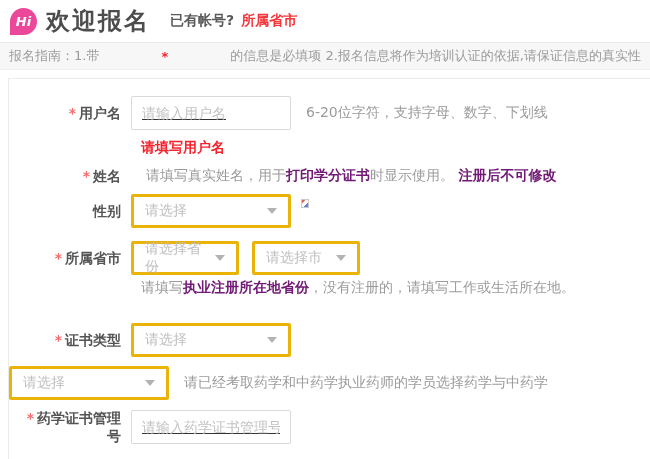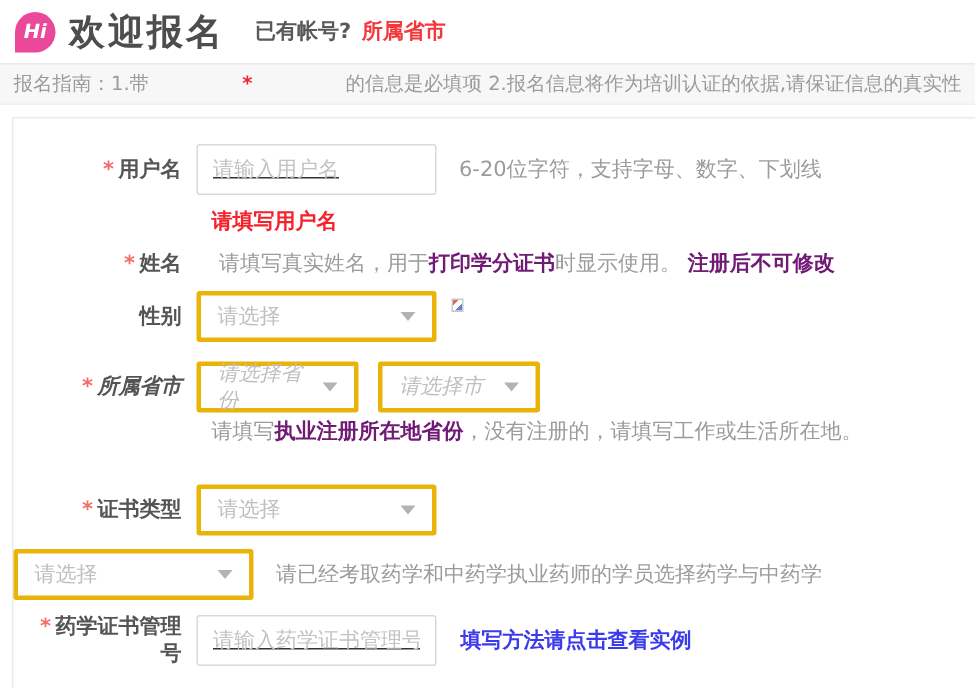--- a/index.html
+++ b/index.html
@@ -47,21 +47,21 @@
            border-top:6px solid #b3b3b3; flex:none; margin-left:6px; }
 
   .inline-hint { margin-left:15px; font-size:14px; color:#9b9b9b; white-space:nowrap; }
   .red-strong { color:#701a75; font-weight:bold; }
 
   .error-line { margin:5px 0 10px 132px; font-size:14px; font-weight:bold; color:#f5222d; }
   .sub-hint  { margin:3px 0 26px 132px; font-size:14px; color:#9b9b9b; }
 
   .gap { width:13px; flex:none; }
   .mb-lg { margin-bottom:13px; }
-  .mb-sm { margin-bottom:4px;font-style:italic; }
+  .mb-sm { margin-bottom:4px; }
 
   .broken-img { display:inline-block; width:8px; height:9px; margin-left:10px;
                 align-self:flex-start; margin-top:5px; border:1px solid #c9c9c9;
                 background:linear-gradient(135deg,#d96a5a 0 30%,#fdfdfd 30% 62%,#6a7ed9 62% 100%); }
 
   .blue-link { margin-left:16px; font-size:14px; font-weight:bold; color:#3b3bec;
                text-decoration:none; cursor:pointer; white-space:nowrap; }
 </style>
 </head>
 <body>
@@ -144,16 +144,15 @@
       <span class="caret"></span>
     </div>
     <div class="inline-hint">请已经考取药学和中药学执业药师的学员选择药学与中药学</div>
   </div>
 
   <div class="row">
     <div class="label narrow">
       <span class="req">*</span><span>药学证书管理号</span>
     </div>
     <input class="text-input" type="text" placeholder="请输入药学证书管理号" style="">
-    <a class="blue-link">填写方法请点击查看实例</a>
   </div>
 
 </div>
 
 </body></html>

